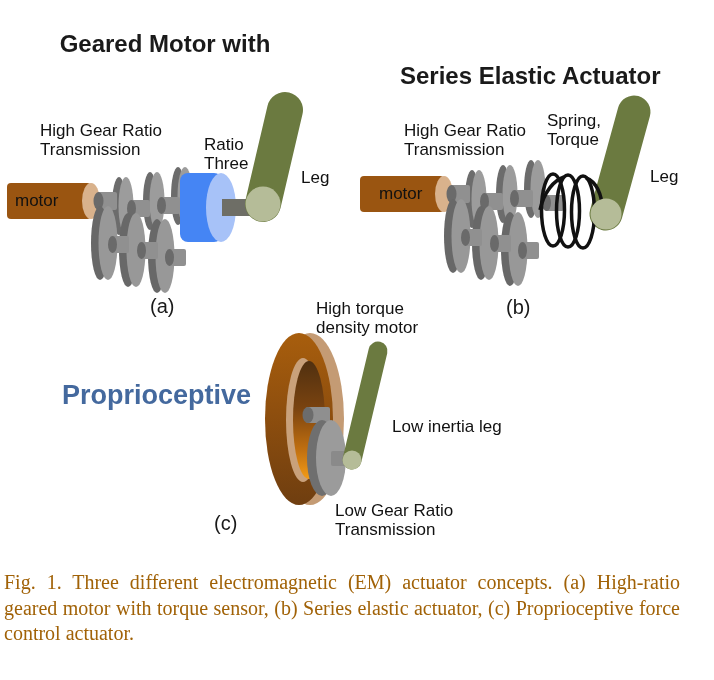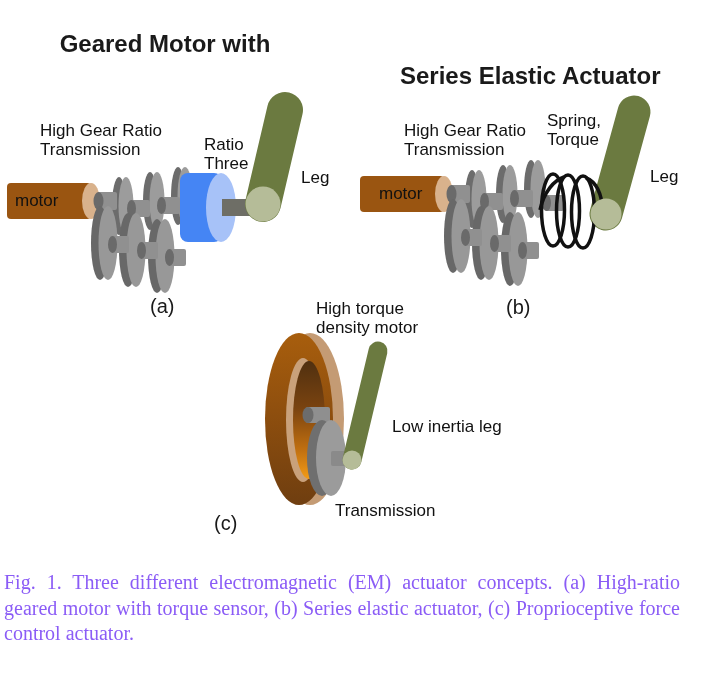--- a/index.html
+++ b/index.html
@@ -7,21 +7,21 @@
           font-family:"Liberation Sans",sans-serif;color:#111;}
   .diagram{position:absolute;left:0;top:0;width:650px;height:565px;}
   .diagram svg{position:absolute;left:0;top:0;}
   .lbl{position:absolute;font-size:17px;line-height:19px;color:#111;white-space:nowrap;}
   .panel-title{position:absolute;font-weight:bold;font-size:24px;line-height:28px;
                text-align:center;color:#1a1a1a;white-space:nowrap;}
   .tag{position:absolute;font-size:20px;line-height:22px;color:#1a1a1a;}
   .prop-title{position:absolute;font-weight:bold;font-size:27px;line-height:33px;color:#44699E;}
   .caption{position:absolute;left:4px;top:570px;width:676px;
            font-family:"Liberation Serif",serif;font-size:20px;line-height:25.5px;
-           text-align:justify;color:#8b5cf6;}
+           text-align:justify;color:#a16207;}
 </style>
 </head>
 <body>
 
 <div class="figure">
   <div class="diagram">
 
     <svg width="714" height="565" viewBox="0 0 714 565">
       <defs>
         <linearGradient id="ringFace" x1="0" y1="0" x2="0" y2="1">
@@ -147,26 +147,28 @@
     </div>
     <div class="lbl" style="left:547px;top:111px;">
       <div>Spring,</div>
       <div>Torque</div>
     </div>
     <div class="lbl" style="left:650px;top:167px;">Leg</div>
     <div class="lbl" style="left:379px;top:184px;">motor</div>
     <div class="tag" style="left:506px;top:296px;">(b)</div>
 
     <div class="prop-title" style="left:62px;top:379px;">
+      <div>Proprioceptive</div>
     </div>
     <div class="lbl" style="left:392px;top:417px;">Low inertia leg</div>
     <div class="lbl" style="left:316px;top:299px;">
       <div>High torque</div>
       <div>density motor</div>
     </div>
     <div class="lbl" style="left:335px;top:501px;">
+      <div>Low Gear Ratio</div>
       <div>Transmission</div>
     </div>
     <div class="tag" style="left:214px;top:512px;">(c)</div>
   </div>
 
   <div class="caption">Fig. 1.  Three different electromagnetic (EM) actuator concepts. (a) High-ratio geared motor with torque sensor, (b) Series elastic actuator, (c) Proprioceptive force control actuator.</div>
 </div>
 
 </body></html>

